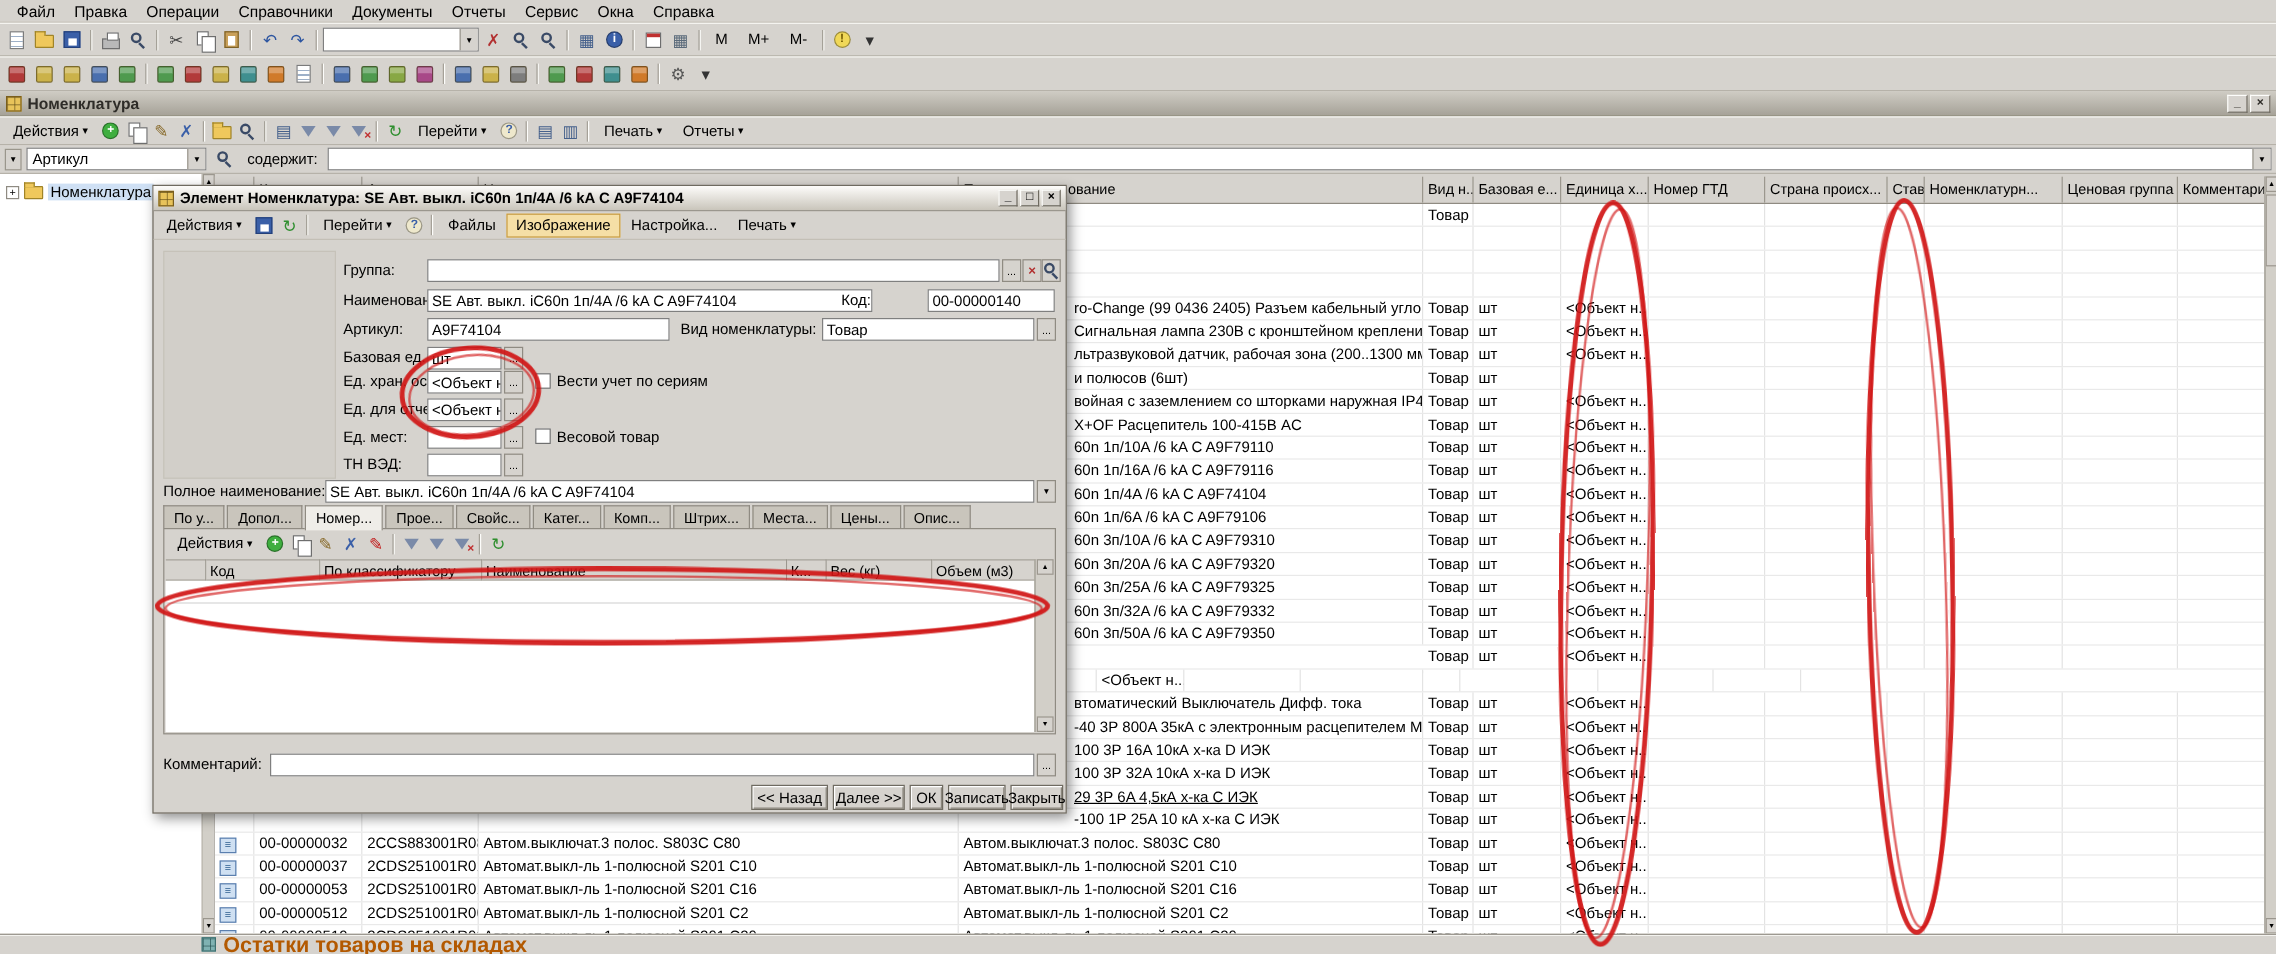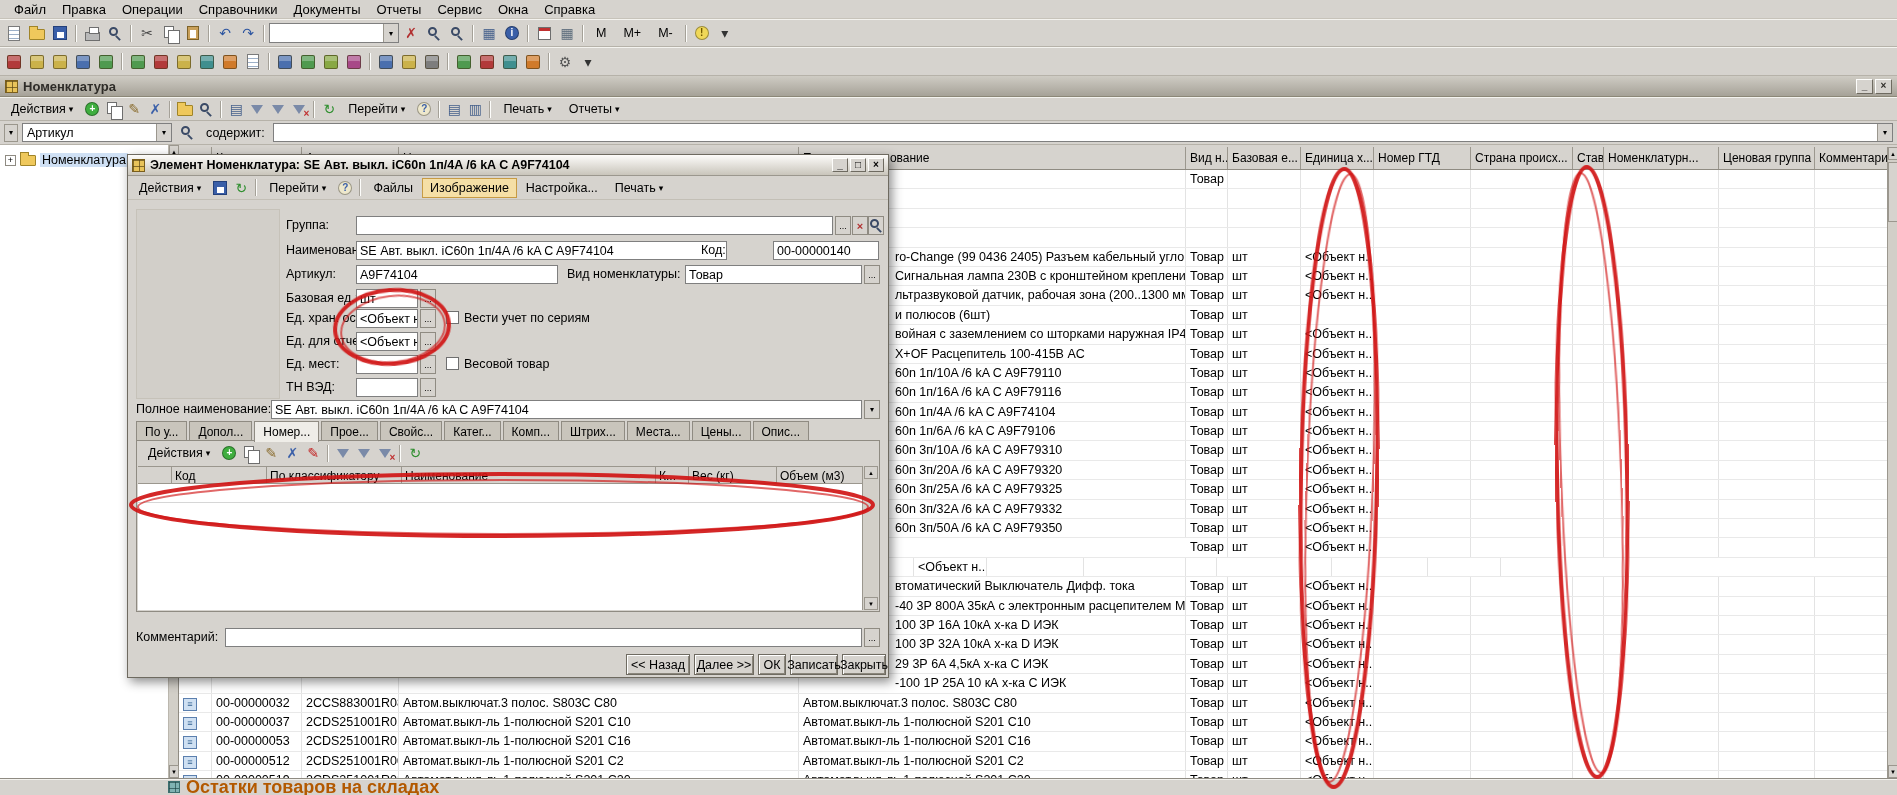--- a/index.html
+++ b/index.html
@@ -797,21 +797,21 @@
         <span class="lcell" style="width: 31px;"></span>
         <span class="lcell" style="width: 115px;"></span>
         <span class="lcell" style="width: 96px;"></span>
         <span class="lcell" style="width: 73px;"></span>
       </div>
       <div class="lrow">
         <span class="lcell" style="width: 33px;"></span>
         <span class="lcell" style="width: 90px;"></span>
         <span class="lcell" style="width: 97px;"></span>
         <span class="lcell" style="width: 400px;"></span>
-        <span class="lcell clip" style="width: 387px;">29 3Р 6A 4,5кА х-ка C ИЭК</span>
+        <span class="lcell clip" style="width: 387px; text-decoration: underline;">29 3Р 6A 4,5кА х-ка C ИЭК</span>
         <span class="lcell" style="width: 42px;">Товар</span>
         <span class="lcell" style="width: 73px;">шт</span>
         <span class="lcell" style="width: 73px;">&lt;Объект н...</span>
         <span class="lcell" style="width: 97px;"></span>
         <span class="lcell" style="width: 102px;"></span>
         <span class="lcell" style="width: 31px;"></span>
         <span class="lcell" style="width: 115px;"></span>
         <span class="lcell" style="width: 96px;"></span>
         <span class="lcell" style="width: 73px;"></span>
       </div>

